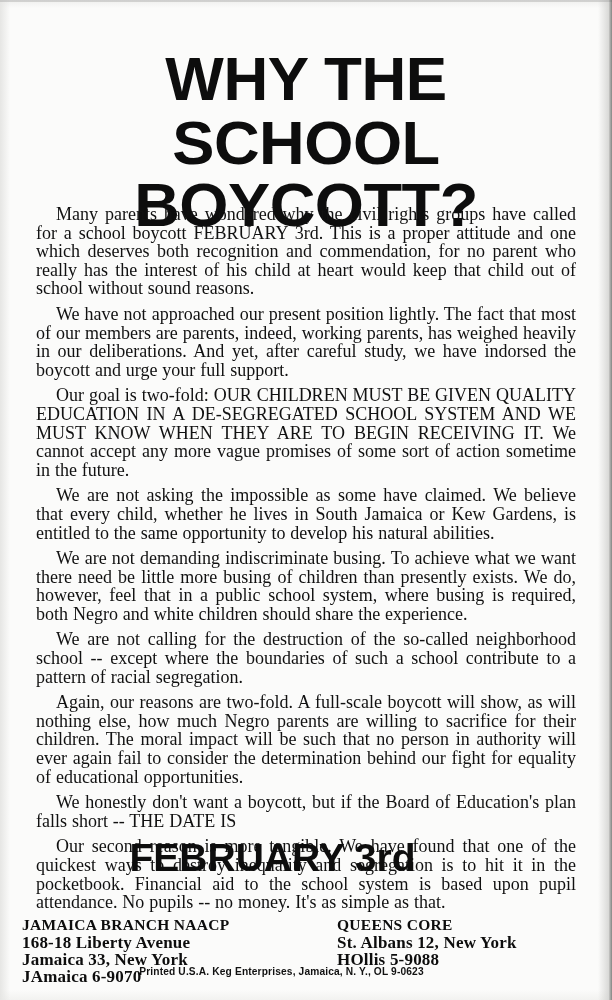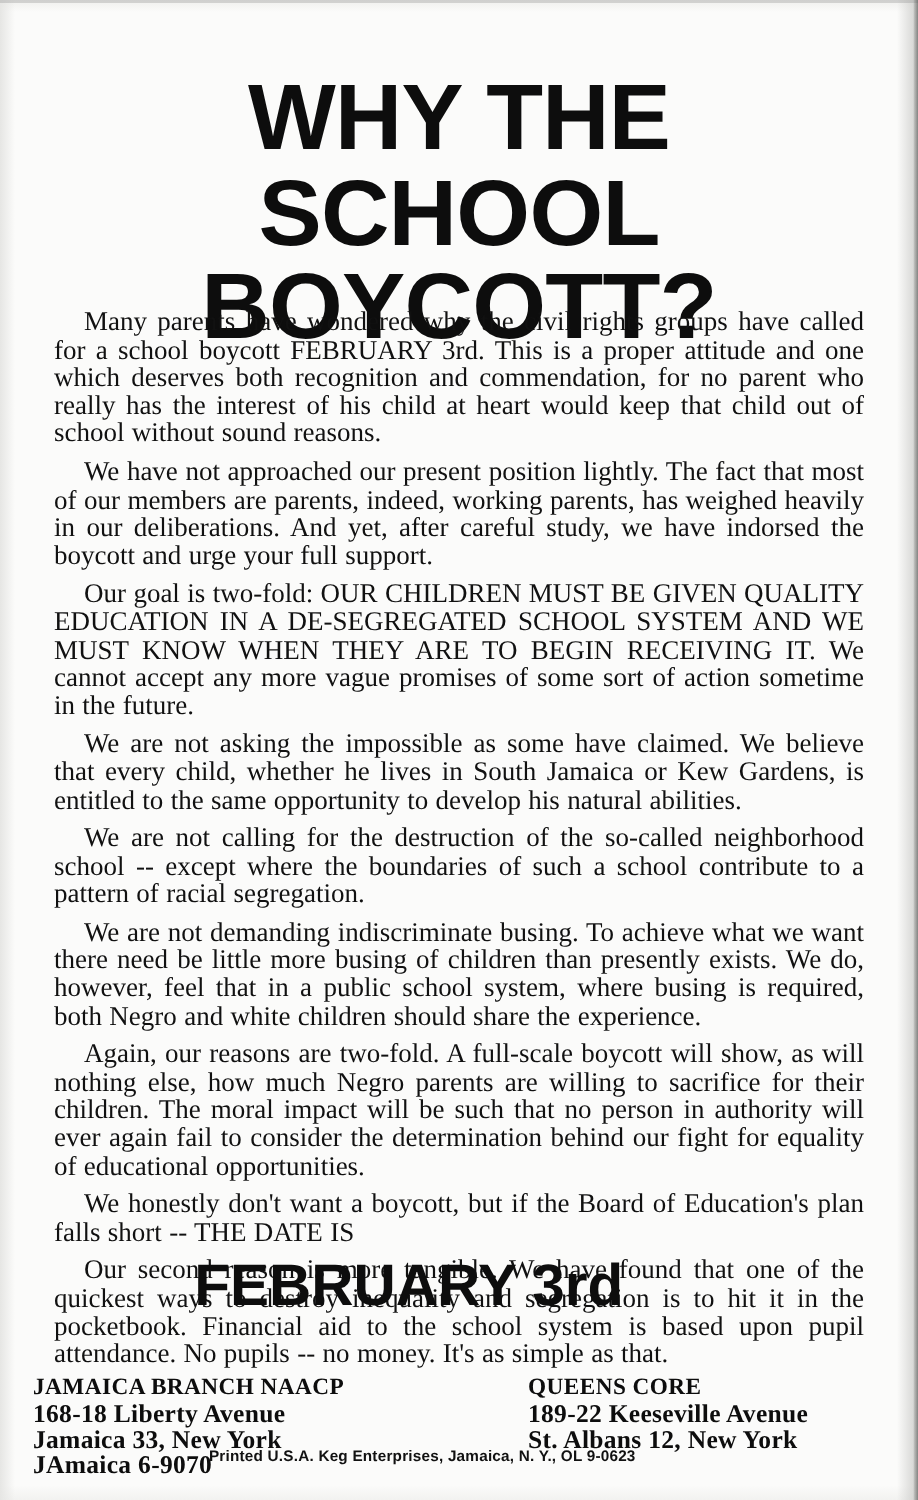--- a/index.html
+++ b/index.html
@@ -109,21 +109,21 @@
     height: 68px;
   }
   .contact-block {
     position: absolute;
     top: 0;
     font-family: Liberation Serif, serif;
     color: #0d0d0d;
     margin-top: 28px;
   }
   #contact-block-naacp { left: 22px; }
-  #contact-block-core  { left: 352px; }
+  #contact-block-core  { left: 337px; }
   .contact-org {
     font-size: 15.5px;
     font-weight: bold;
     line-height: 18px;
     letter-spacing: 0.3px;
   }
   .contact-line {
     font-size: 17px;
     font-weight: bold;
     line-height: 17.2px;
@@ -155,41 +155,41 @@
 
   <h1 id="headline-line-1" class="headline">WHY THE</h1>
 
   <h1 id="headline-line-2" class="headline">SCHOOL BOYCOTT?</h1>
 
   <div id="body-copy">
     <p>Many parents have wondered why the civil rights groups have called for a school boycott FEBRUARY 3rd. This is a proper attitude and one which deserves both recognition and commendation, for no parent who really has the interest of his child at heart would keep that child out of school without sound reasons.</p>
     <p>We have not approached our present position lightly. The fact that most of our members are parents, indeed, working parents, has weighed heavily in our deliberations. And yet, after careful study, we have indorsed the boycott and urge your full support.</p>
     <p>Our goal is two-fold: OUR CHILDREN MUST BE GIVEN QUALITY EDUCATION IN A DE-SEGREGATED SCHOOL SYSTEM AND WE MUST KNOW WHEN THEY ARE TO BEGIN RECEIVING IT. We cannot accept any more vague promises of some sort of action sometime in the future.</p>
     <p>We are not asking the impossible as some have claimed. We believe that every child, whether he lives in South Jamaica or Kew Gardens, is entitled to the same opportunity to develop his natural abilities.</p>
+    <p>We are not demanding indiscriminate busing. To achieve what we want there need be little more busing of children than presently exists. We do, however, feel that in a public school system, where busing is required, both Negro and white children should share the experience.</p>
     <p>We are not calling for the destruction of the so-called neighborhood school -- except where the boundaries of such a school contribute to a pattern of racial segregation.</p>
-    <p>We are not demanding indiscriminate busing. To achieve what we want there need be little more busing of children than presently exists. We do, however, feel that in a public school system, where busing is required, both Negro and white children should share the experience.</p>
     <p>Again, our reasons are two-fold. A full-scale boycott will show, as will nothing else, how much Negro parents are willing to sacrifice for their children. The moral impact will be such that no person in authority will ever again fail to consider the determination behind our fight for equality of educational opportunities.</p>
     <p>We honestly don't want a boycott, but if the Board of Education's plan falls short -- THE DATE IS</p>
     <p>Our second reason is more tangible. We have found that one of the quickest ways to destroy inequality and segregation is to hit it in the pocketbook. Financial aid to the school system is based upon pupil attendance. No pupils -- no money. It's as simple as that.</p>
   </div>
 
   <div id="date-banner">FEBRUARY 3rd</div>
 
   <div id="footer-contacts">
 
     <div id="contact-block-naacp" class="contact-block">
       <div class="contact-org">JAMAICA BRANCH NAACP</div>
       <div class="contact-line">168-18 Liberty Avenue</div>
       <div class="contact-line">Jamaica 33, New York</div>
       <div class="contact-line">JAmaica 6-9070</div>
     </div>
 
     <div id="contact-block-core" class="contact-block">
       <div class="contact-org">QUEENS CORE</div>
-      <div class="contact-line">189-22 Keeseville Avenue</div>
       <div class="contact-line">St. Albans 12, New York</div>
+      <div class="contact-line">HOllis 5-9088</div>
     </div>
 
   </div>
 
   <div id="printer-imprint">Printed U.S.A. Keg Enterprises, Jamaica, N. Y., OL 9-0623</div>
 
 </div>
 
 </body></html>

